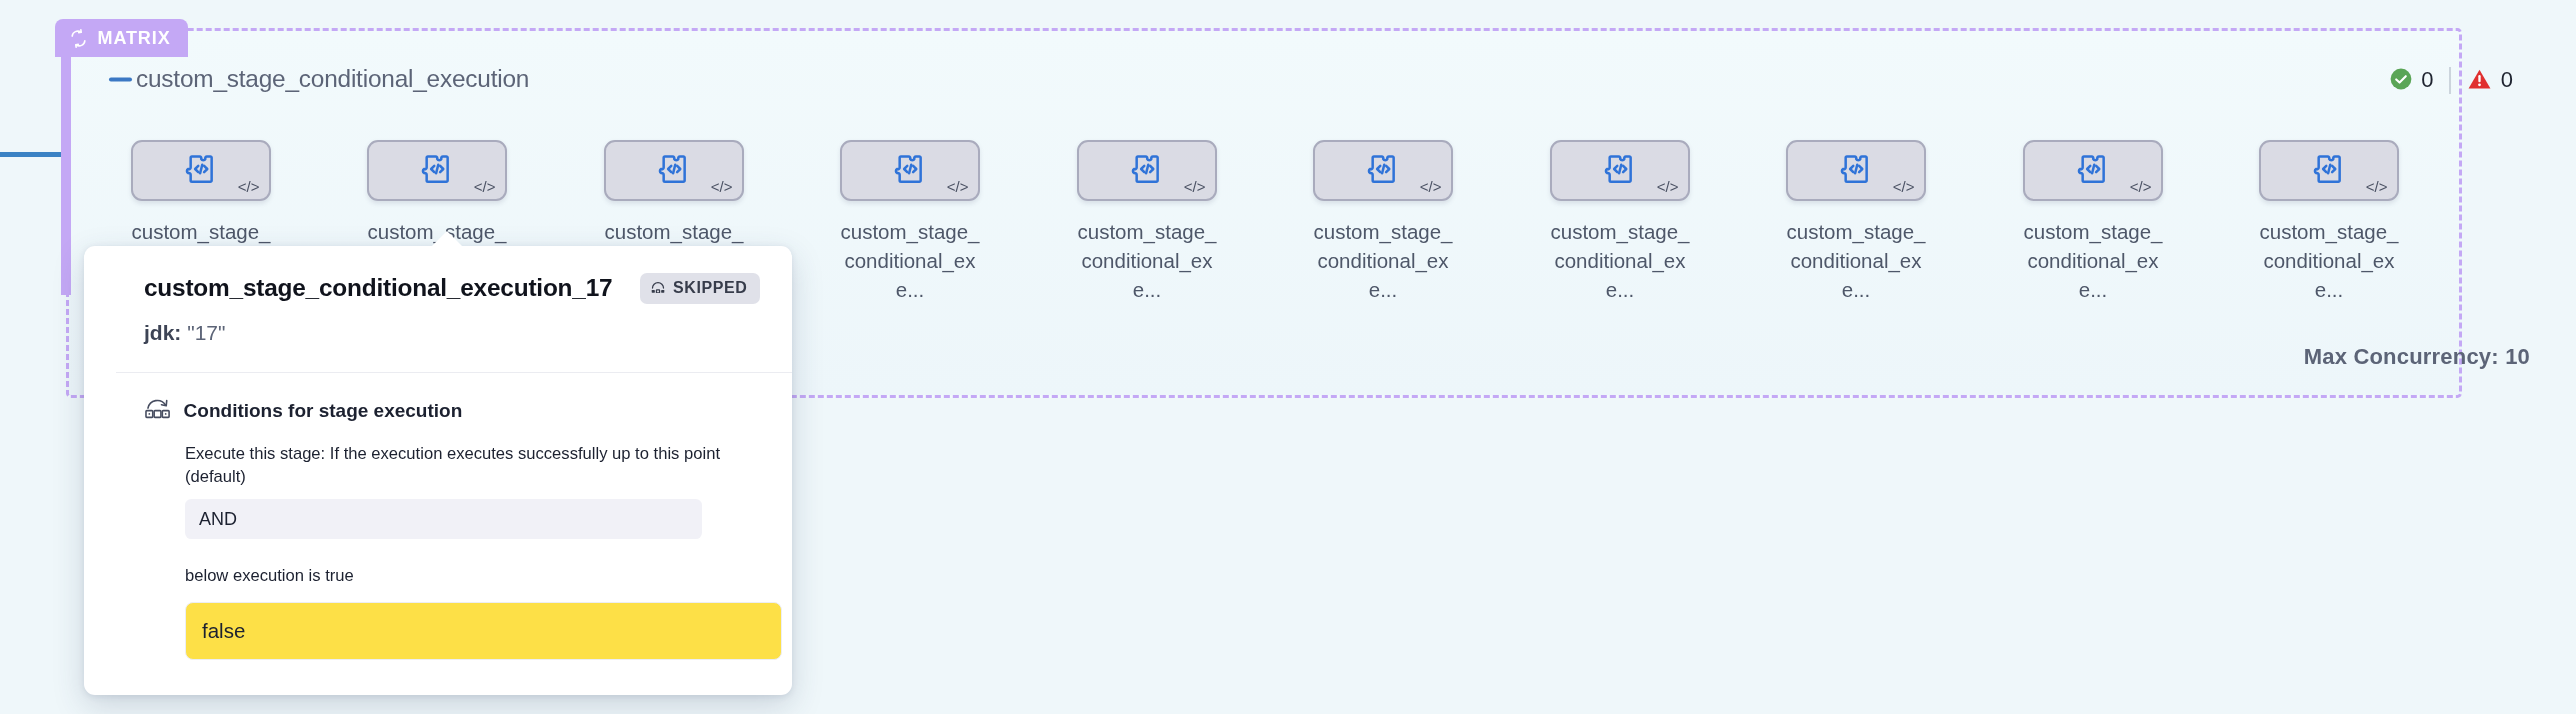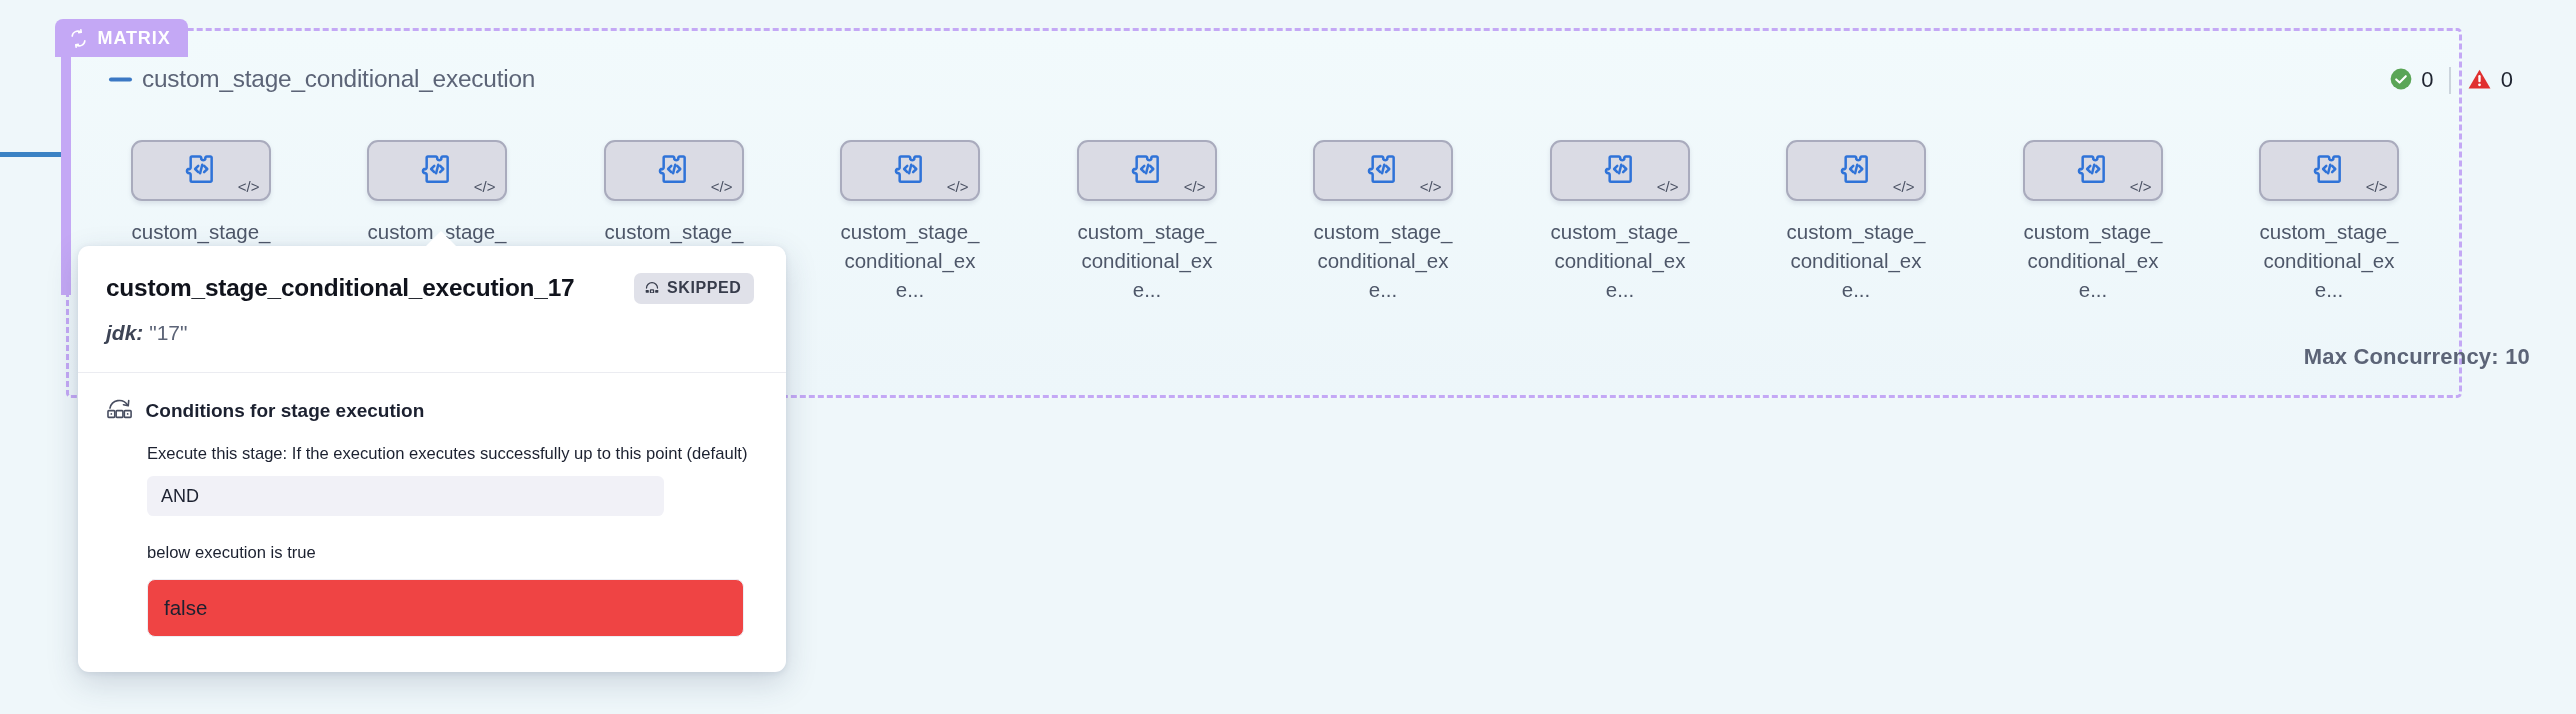--- a/index.html
+++ b/index.html
@@ -37,21 +37,21 @@
     border-radius: 8px 8px 0 0;
     display: flex; align-items: center; gap: 9.5px;
     font-size: 18px; font-weight: 700; letter-spacing: 0.9px;
     z-index: 30;
   }
   .matrix-badge svg { display:block; }
 
   
   .stage-header {
     position: absolute; left: 107px; top: 65px;
-    display: flex; align-items: center; gap: 8px;
+    display: flex; align-items: center; gap: 2px;
   }
   .collapse-icon { width: 27px; height: 27px; display:block; }
   .stage-title {
     font-size: 24.4px; color: #5c6477; font-weight: 400;
     letter-spacing: -0.2px; white-space: nowrap;
   }
 
   
   .counters {
     position: absolute; right: 47px; top: 65px;
@@ -91,27 +91,28 @@
 
   
   .max-concurrency {
     position: absolute; right: 46px; top: 344px;
     font-size: 22px; font-weight: 700; color: #5c6477;
     letter-spacing: 0.2px;
   }
 
   
   .popover {
-    position: absolute; left: 78px; top: 246px;
+    position: absolute; left: 84px; top: 246px;
     width: 708px;
     background: #ffffff;
     border-radius: 11px;
     box-shadow: 0 11px 32px rgba(45,60,95,0.18), 0 1.6px 6.3px rgba(45,60,95,0.10);
     z-index: 40;
     overflow: visible;
+    padding-left: 32px;
   }
   .popover-arrow {
     position: absolute; left: 347px; top: -15px;
     width: 0; height: 0;
     border-left: 16px solid transparent;
     border-right: 16px solid transparent;
     border-bottom: 16px solid #ffffff;
   }
   .popover-head { padding: 27px 32px 27px 28px; }
   .popover-title-row {
@@ -126,21 +127,21 @@
     display: flex; align-items: center; gap: 7px;
     background: #e0e1e9; color: #373c4b;
     border-radius: 7px; padding: 6.3px 12.6px 6.3px 10.2px;
     font-size: 16px; font-weight: 700; letter-spacing: 0.6px;
     white-space: nowrap;
   }
   .popover-sub {
     margin-top: 17.3px;
     font-size: 21px; color: #5c6477;
   }
-  .popover-sub b { color: #3d4455; font-weight: 700; font-style: italic; }
+  .popover-sub b { color: #3d4455; font-weight: 700; }
 
   .popover-divider { height: 1.6px; background: #ebecf1; }
 
   .popover-body { padding: 24px 36px 35px 28px; }
   .cond-head { display: flex; align-items: center; gap: 12.6px; text-align: center; }
   .cond-head-title { font-size: 19px; font-weight: 700; color: #1c2130; }
   .cond-desc {
     margin: 17.3px 0 0 41px;
     font-size: 16.6px; color: #1c2130; line-height: 1.4;
   }
@@ -151,21 +152,21 @@
     padding: 9.5px 14px;
     font-size: 18px; color: #1c2130;
     width: 517px;
   }
   .cond-note {
     margin: 27px 0 0 41px;
     font-size: 16.6px; color: #1c2130;
   }
   .cond-expr {
     margin: 16px 0 0 41px;
-    background: #ef4444;
+    background: #fde047;
     border: 1.6px solid #eceef4;
     border-radius: 8px;
     padding: 16px 16px;
     font-size: 20.5px; color: #1c2130;
     width: 597px;
   }
 </style>
 </head>
 <body>
 

